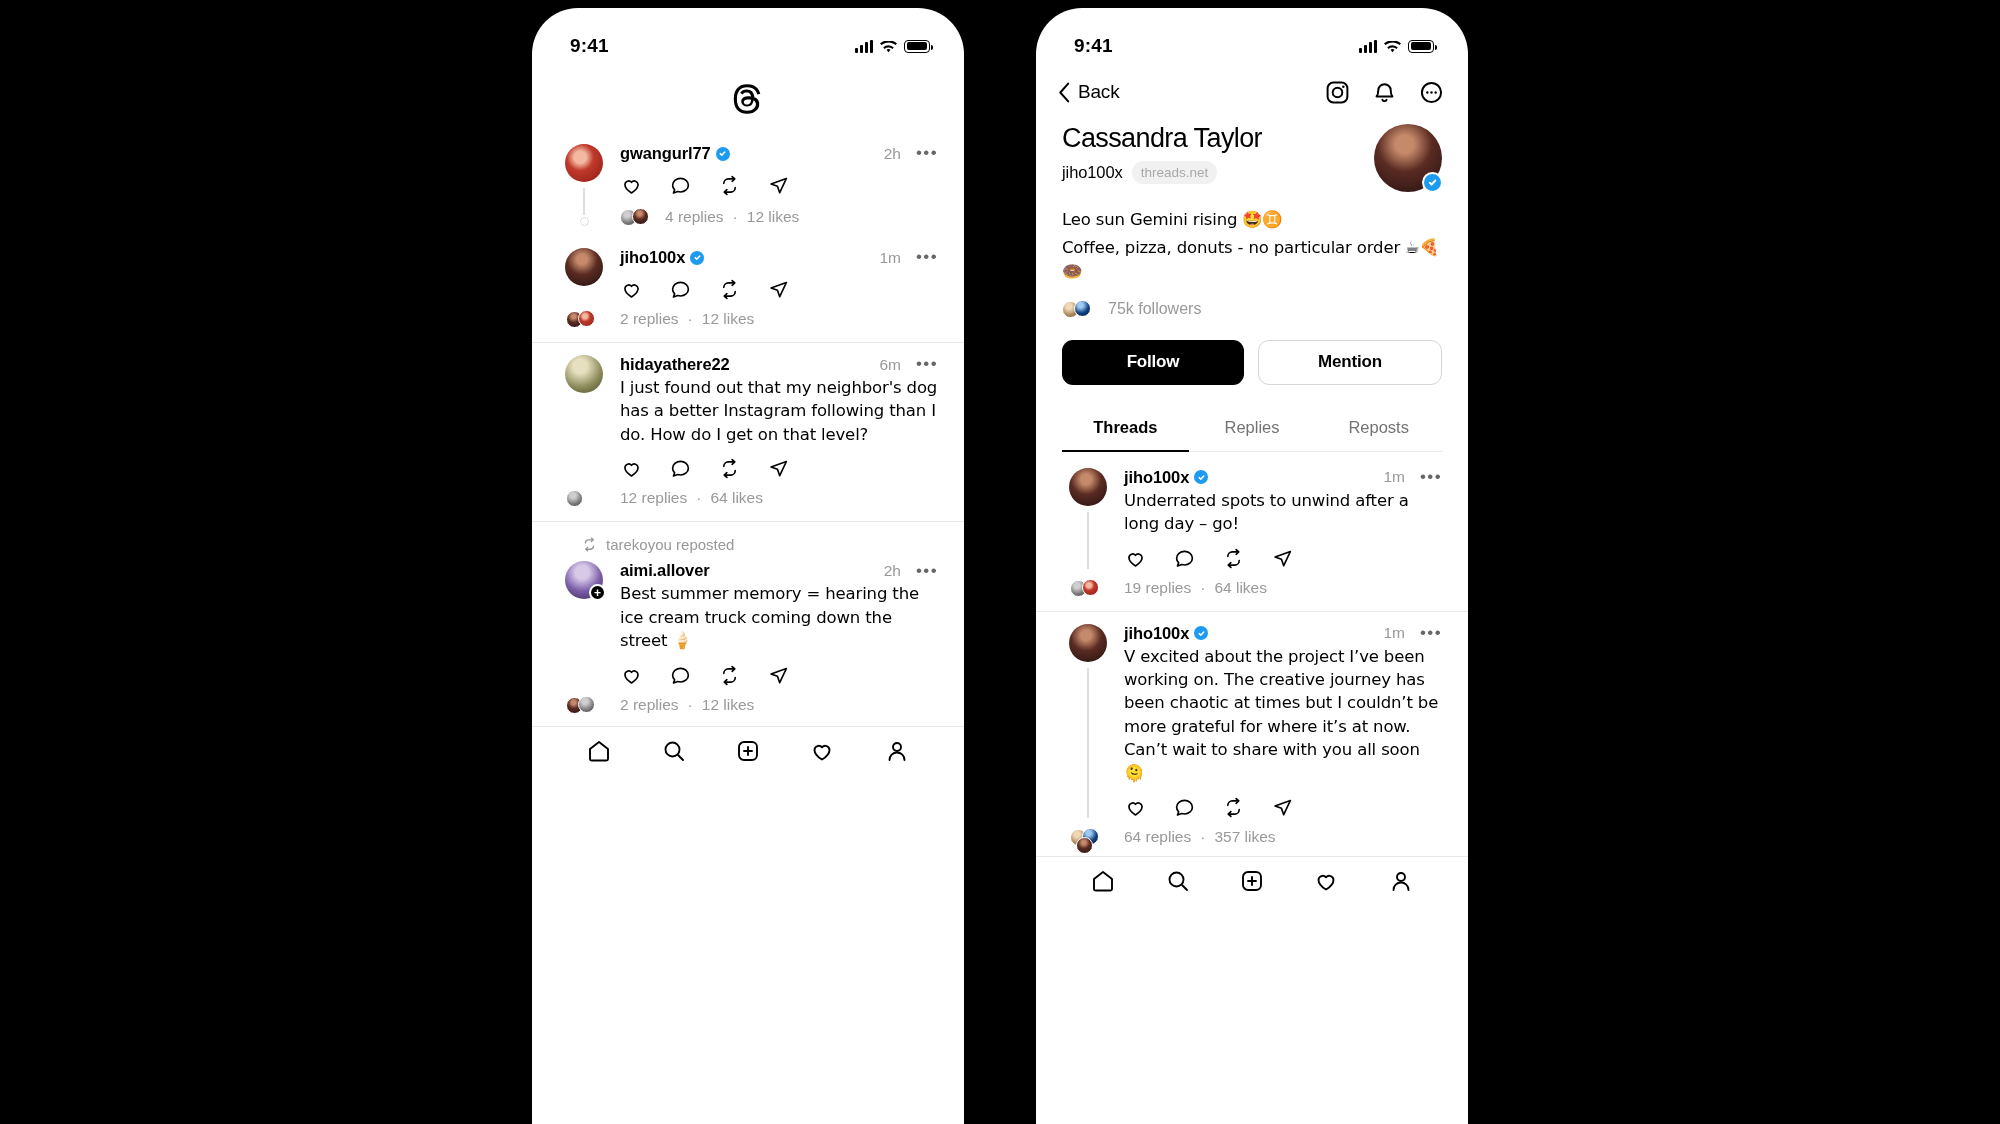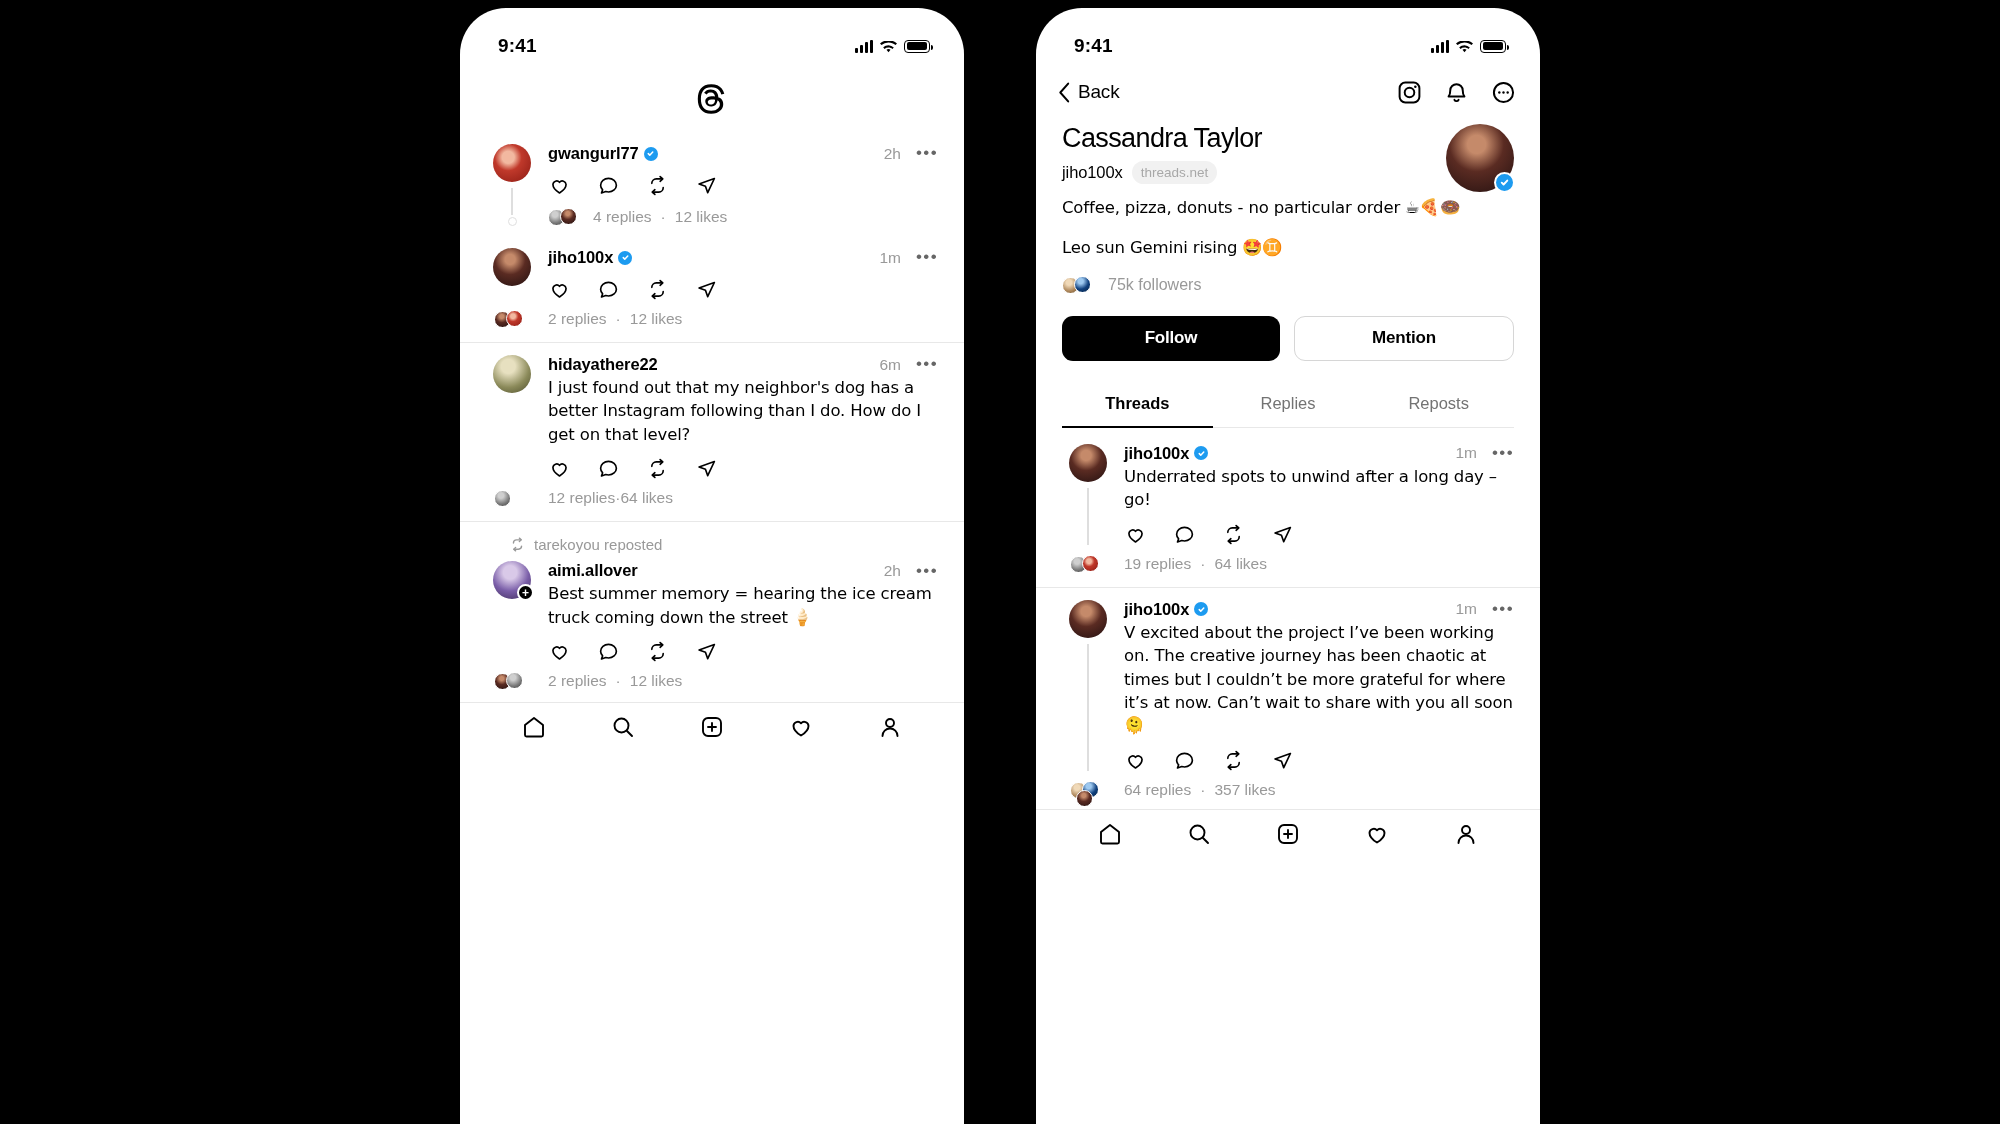--- a/index.html
+++ b/index.html
@@ -21,21 +21,21 @@
   }
   
   .sidebar-black {
     position: absolute; top: 0; bottom: 0; width: 208px; background: #000;
   }
   .sidebar-black.left { left: 0; }
   .sidebar-black.right { right: 0; }
 
   .phone {
     position: relative;
-    width: 504px;
+    width: 432px;
     height: 1116px;
     background: #fff;
     border-radius: 46px 46px 0 0;
     overflow: hidden;
     flex: 0 0 auto;
   }
 
   
   .statusbar {
     height: 58px;
@@ -412,21 +412,21 @@
           </div>
         </div>
       </div>
 
       <div class="post" style="padding-top:0;padding-bottom:14px;">
         <div class="post-left">
           <span class="facepile">
             <span class="avatar av-gray a1"></span>
           </span>
         </div>
-        <div class="post-body" style="display:flex;align-items:center;padding-left:10px;">
+        <div class="post-body" style="display:flex;align-items:center;gap:9px;padding-left:10px;">
           <span class="meta-text">12 replies</span>
           <span class="meta-text">·</span>
           <span class="meta-text">64 likes</span>
         </div>
       </div>
 
       <div style="border-top:1px solid #e8e8e8;"></div>
       <div class="repost-banner">
         <svg viewBox="0 0 24 24" fill="none" stroke="#999" stroke-width="2.2">
           <path d="M5.5 9.5a5 5 0 0 1 5-5h7" stroke-linecap="round"></path>
@@ -585,22 +585,22 @@
         <div class="profile-avatar">
           <div class="pic av-dark"></div>
           <span class="verified-lg">
             <svg viewBox="0 0 12 12">
                 <path d="M3 6.2l2 2 4-4.3" stroke="#fff" stroke-width="2.1" fill="none" stroke-linecap="round" stroke-linejoin="round"></path>
               </svg>
           </span>
         </div>
       </div>
 
+      <div class="bio emoji">Leo sun Gemini rising 🤩♊️</div>
       <div class="bio emoji" style="margin-top:4px;">Coffee, pizza, donuts - no particular order ☕🍕🍩</div>
-      <div class="bio emoji">Leo sun Gemini rising 🤩♊️</div>
 
       <div class="followers-row">
         <span class="facepile">
           <span class="avatar av-tan a1"></span>
           <span class="avatar av-navy a2"></span>
         </span>
         <span class="followers-text">75k followers</span>
       </div>
 
       <div class="btn-row">

